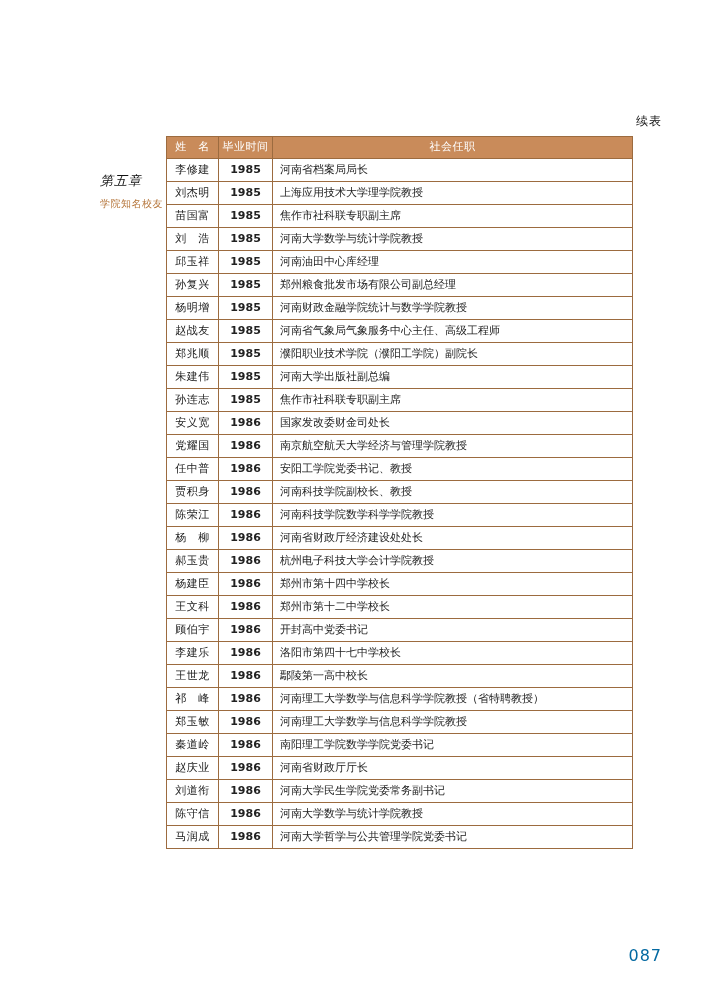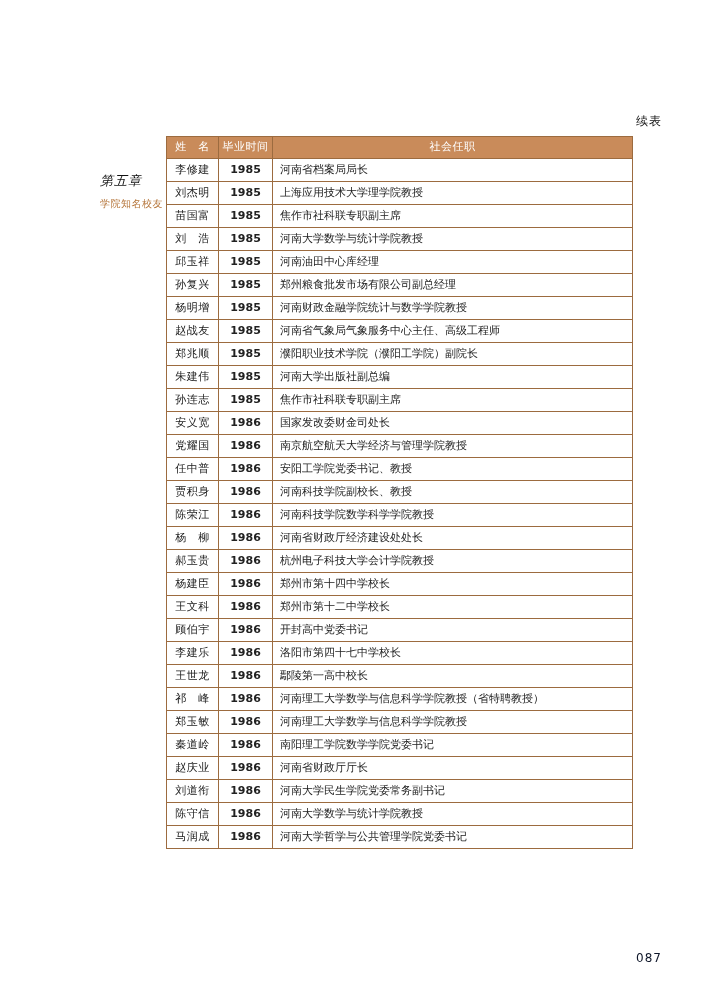--- a/index.html
+++ b/index.html
@@ -100,22 +100,22 @@
     color: #222;
   }
   td.col-pos {
     padding: 0 7px;
     color: #222;
   }
   .page-number {
     position: absolute;
     right: 58px;
     bottom: 38px;
-    font-size: 12px;
-    color: #0f172a;
+    font-size: 16px;
+    color: #0369a1;
     letter-spacing: 1px;
   }
 </style>
 </head>
 <body>
 
 <div class="page">
 
   <div class="continued-label">续表</div>
 

